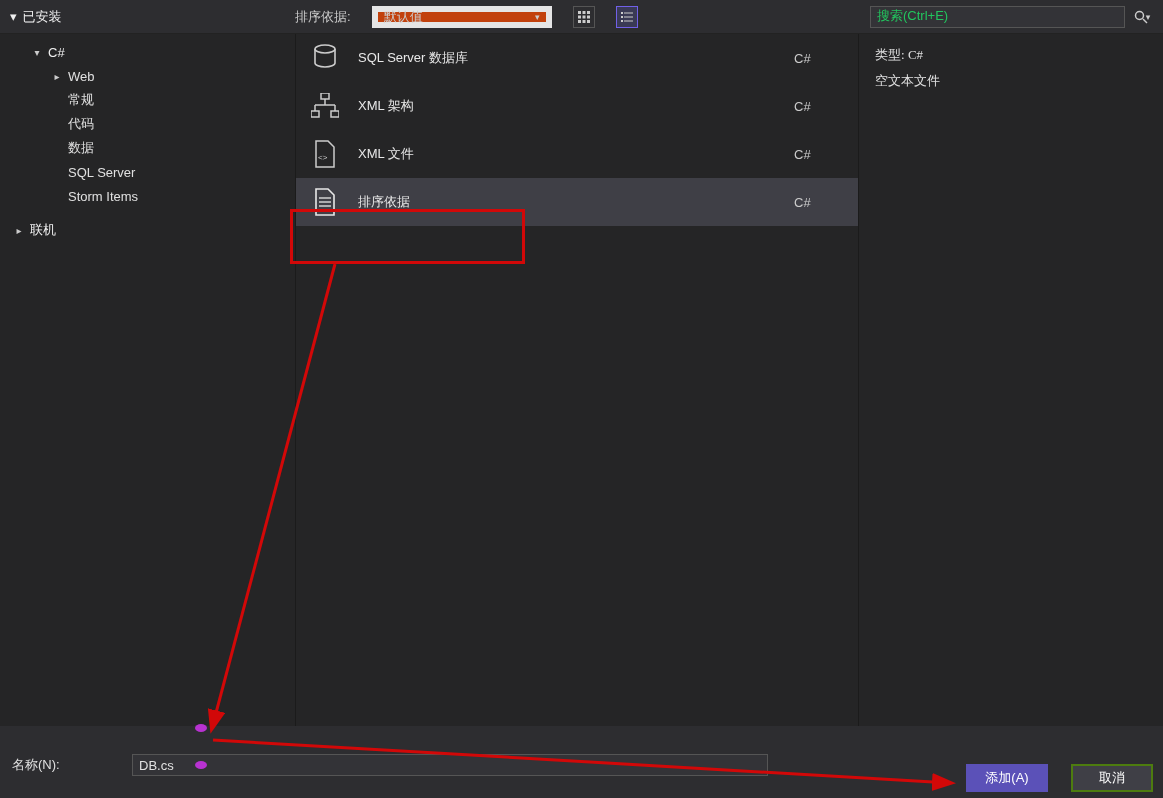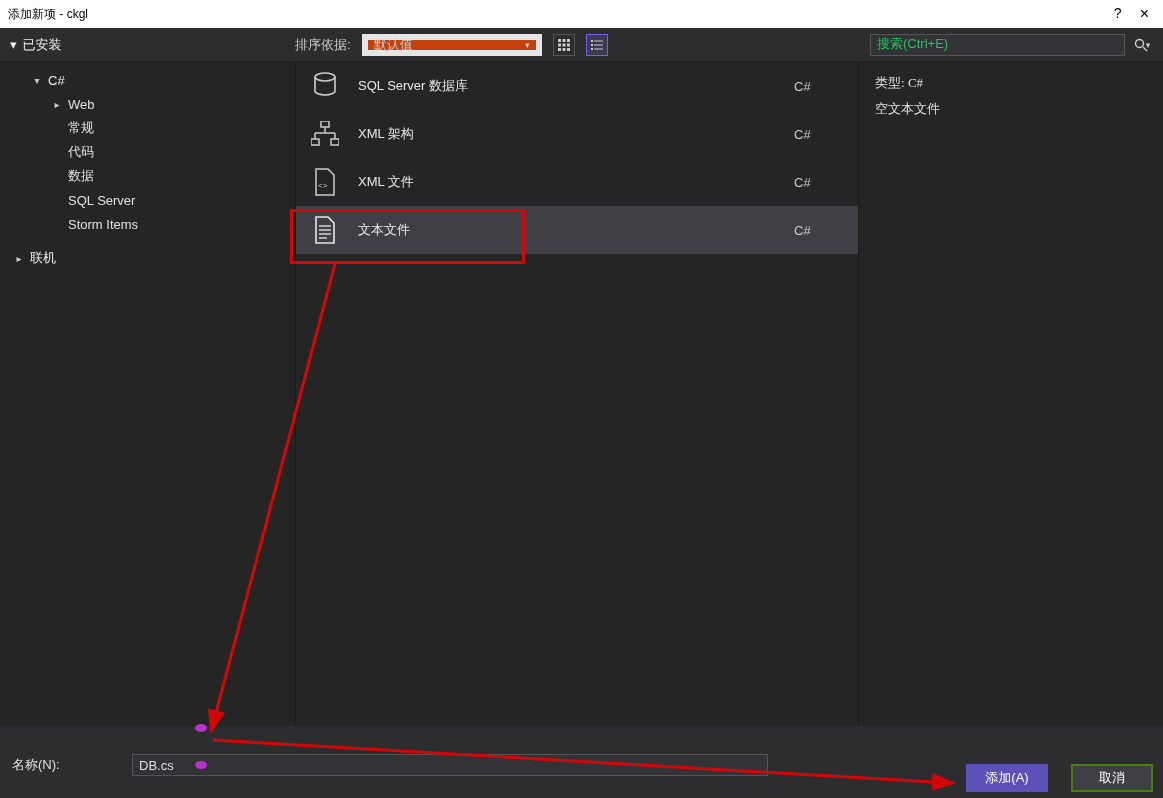--- a/index.html
+++ b/index.html
@@ -7,21 +7,21 @@
   .window { width: 1163px; height: 798px; display: flex; flex-direction: column; background: #2d2d30; }
   
   .titlebar { height: 28px; background: #fff; color: #000; display: flex; align-items: center; padding: 0 8px; justify-content: space-between; }
   .titlebar .left { display:flex; align-items:center; gap:6px;}
   .titlebar .title { font-size: 12px; }
   .titlebar .right { display: flex; gap: 18px; font-size: 14px; padding-right:6px;}
   .titlebar .right span { cursor: default; }
   
   .toolbar { height: 34px; background: #2d2d30; display: flex; align-items: center; border-bottom: 1px solid #222; }
   .toolbar .tree-header { width: 295px; padding-left: 10px; display:flex; align-items:center; gap:6px; color:#f0f0f0; font-size:13px;}
-  .toolbar .sort-area { display:flex; align-items:center; gap:11px; flex:0 0 auto; }
+  .toolbar .sort-area { display:flex; align-items:center; gap:21px; flex:0 0 auto; }
   .toolbar .sort-label { color:#ccc; font-size:13px; }
   .toolbar .sort-select { width: 180px; height:22px; background:#c2410c; border:6px solid #e5e5e5; color:#ccc; display:flex; align-items:center; justify-content:space-between; padding:0 6px; font-size:13px;}
   .toolbar .viewbtn { width:22px; height:22px; border:1px solid #555; display:flex; align-items:center; justify-content:center; color:#ccc;}
   .toolbar .viewbtn.active { border:1px solid #7160e8; background:#3a3a55;}
   .toolbar .spacer { flex:1; }
   .toolbar .search-area { display:flex; align-items:center; gap:6px; padding-right:10px; }
   .toolbar .search-input { width:255px; height:22px; background:#333337; border:1px solid #555; color:#999; padding:0 6px; font-size:13px;}
   .toolbar .search-icon { width:22px; height:22px; display:flex; align-items:center; justify-content:center; color:#ccc;}
   
   .body { flex:1; display:flex; min-height:0; }
@@ -54,29 +54,20 @@
   .annot { position:absolute; pointer-events:none; z-index:50;}
   .red-box { border:3px solid #d20808; }
   .dot { width:12px; height:8px; background:#b832d1; border-radius:50%; position:absolute; pointer-events:none; z-index:55;}
   svg.arrow-svg { position:absolute; top:0; left:0; width:1163px; height:798px; pointer-events:none; z-index:52;}
 </style>
 </head>
 <body>
 
 <div class="window">
 
-  <div class="titlebar">
-    <div class="left">
-      <span class="title">添加新项 - ckgl</span>
-    </div>
-    <div class="right">
-      <span>?</span>
-      <span style="font-size:16px;">×</span>
-    </div>
-  </div>
 
   <div class="toolbar">
     <div class="tree-header">
       <span class="arrow">▾</span>
       <span>已安装</span>
     </div>
     <div class="sort-area">
       <span class="sort-label">排序依据:</span>
       <div class="sort-select">
         <span>默认值</span>
@@ -203,21 +194,21 @@
         <div class="tpl-row selected">
           <div class="icon">
             <svg width="22" height="28" viewBox="0 0 22 28">
                 <path d="M2 1 h12 l6 6 v20 h-18 z" fill="none" stroke="#e8e8e8" stroke-width="1.6"></path>
                 <line x1="5" y1="10" x2="17" y2="10" stroke="#e8e8e8" stroke-width="1.3"></line>
                 <line x1="5" y1="14" x2="17" y2="14" stroke="#e8e8e8" stroke-width="1.3"></line>
                 <line x1="5" y1="18" x2="17" y2="18" stroke="#e8e8e8" stroke-width="1.3"></line>
                 <line x1="5" y1="22" x2="13" y2="22" stroke="#e8e8e8" stroke-width="1.3"></line>
               </svg>
           </div>
-          <div class="name">文本文件</div>
+          <div class="name">排序依据</div>
           <div class="lang">C#</div>
         </div>
       </div>
     </div>
 
     <div class="right-pane">
       <div class="row">
         <span>类型:</span>
         <span> </span>
         <span>C#</span>

